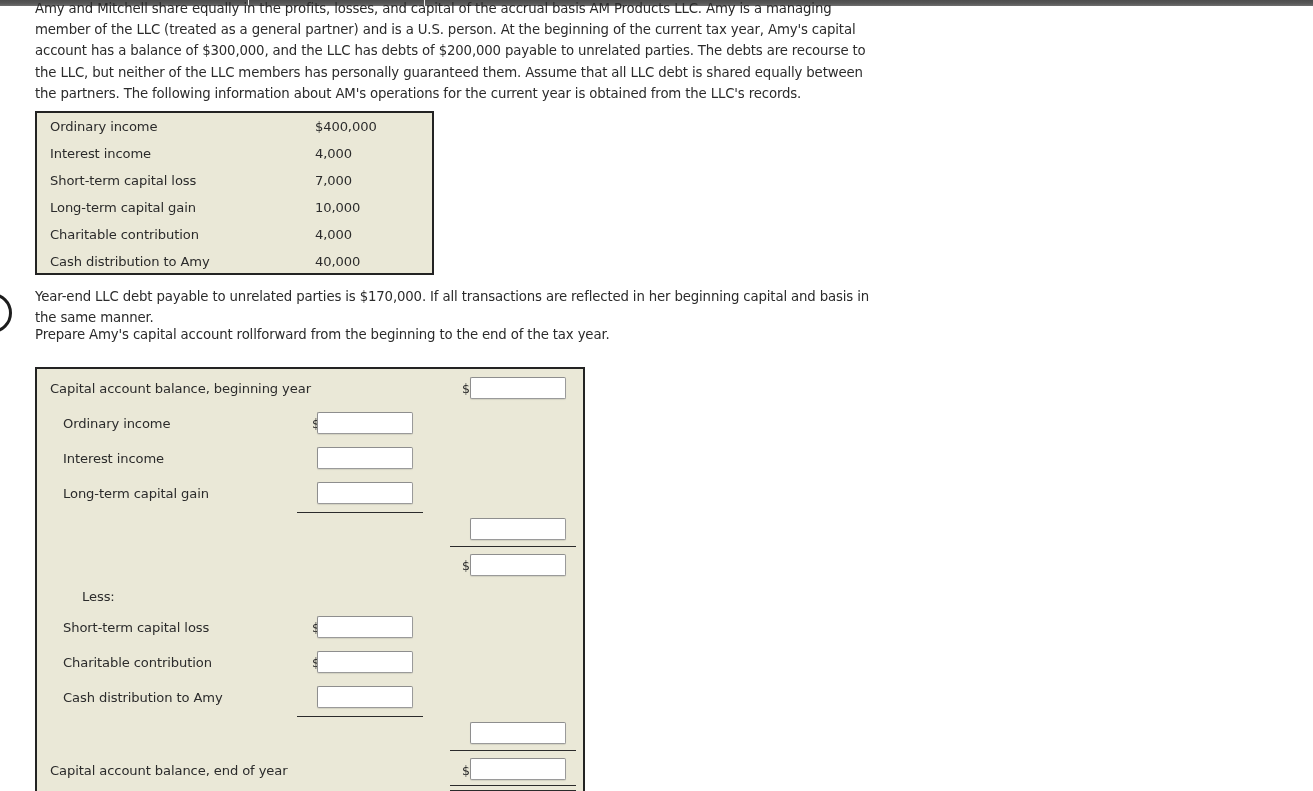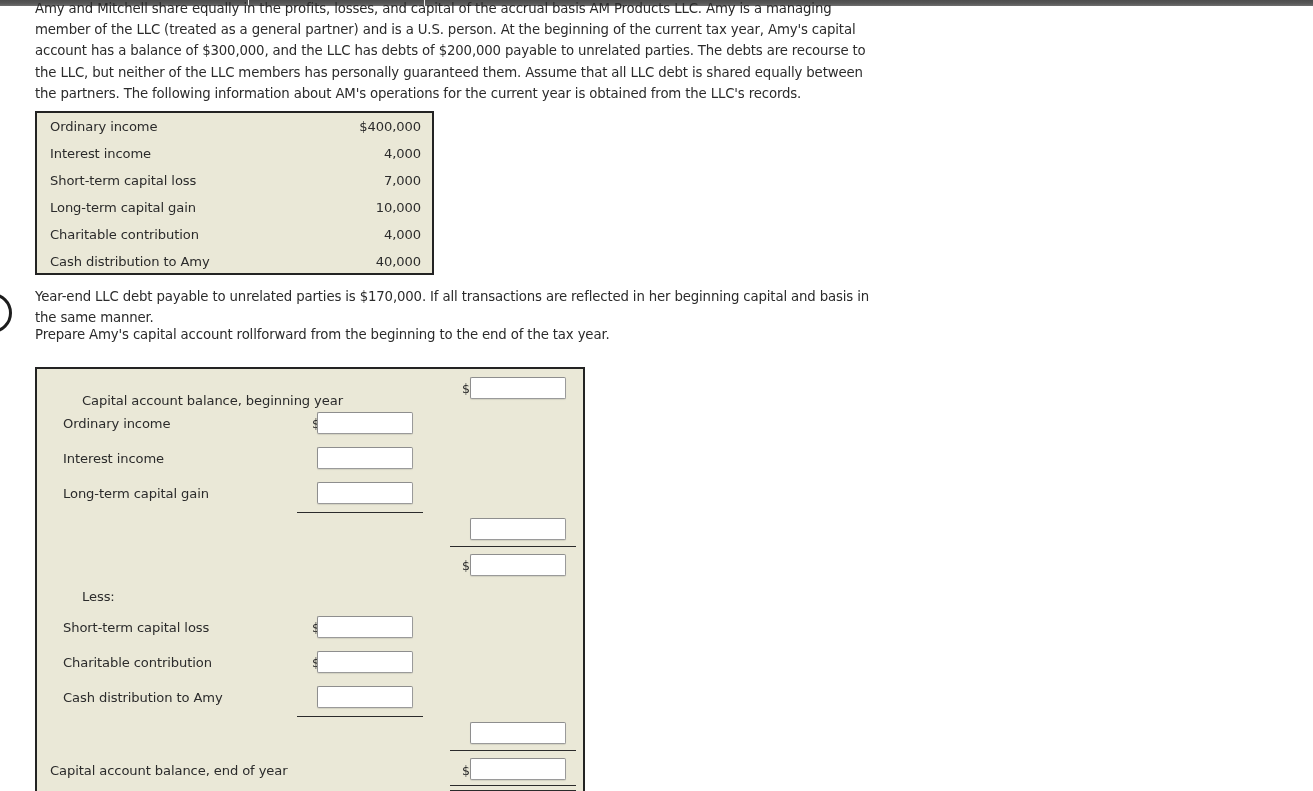--- a/index.html
+++ b/index.html
@@ -79,21 +79,21 @@
     font-size: 13.1px;
     color: #2b2b2b;
   }
   #data-table td {
     padding: 0;
     height: 27px;
     vertical-align: middle;
     letter-spacing: -0.1px;
   }
   #data-table td.lbl { padding-left: 13px; text-align: left; }
-  #data-table td.amt { padding-right: 11px; text-align: right; }
+  #data-table td.amt { padding-right: 11px; text-align: left; }
 
   
   #form-box {
     position: absolute;
     left: 35px;
     top: 367px;
     width: 550px;
     height: 424px;
     background: #eae8d7;
     border: 2px solid #232323;
@@ -188,21 +188,21 @@
     </tbody>
   </table>
 </div>
 
 <div class="para" id="para-yearend">Year-end LLC debt payable to unrelated parties is $170,000. If all transactions are reflected in her beginning capital and basis in the same manner.</div>
 
 <div class="para" id="para-prepare">Prepare Amy's capital account rollforward from the beginning to the end of the tax year.</div>
 
 <div id="form-box">
 
-  <div class="row-label lvl0" style="top:24px;margin-left:32px;">Capital account balance, beginning year</div>
+  <div class="row-label lvl0" style="top:12px;">Capital account balance, beginning year</div>
   <div class="dollar" style="left:425px; top:12px;">$</div>
   <input class="cell-input" style="left: 433px; top: 8px;" value="">
 
   <div class="row-label lvl1" style="top:47px;">Ordinary income</div>
   <div class="dollar" style="left:275px; top:47px;">$</div>
   <input class="cell-input" style="left: 280px; top: 43px;" value="">
 
   <div class="row-label lvl1" style="top:82px;">Interest income</div>
   <input class="cell-input" style="left: 280px; top: 78px;" value="">
 

